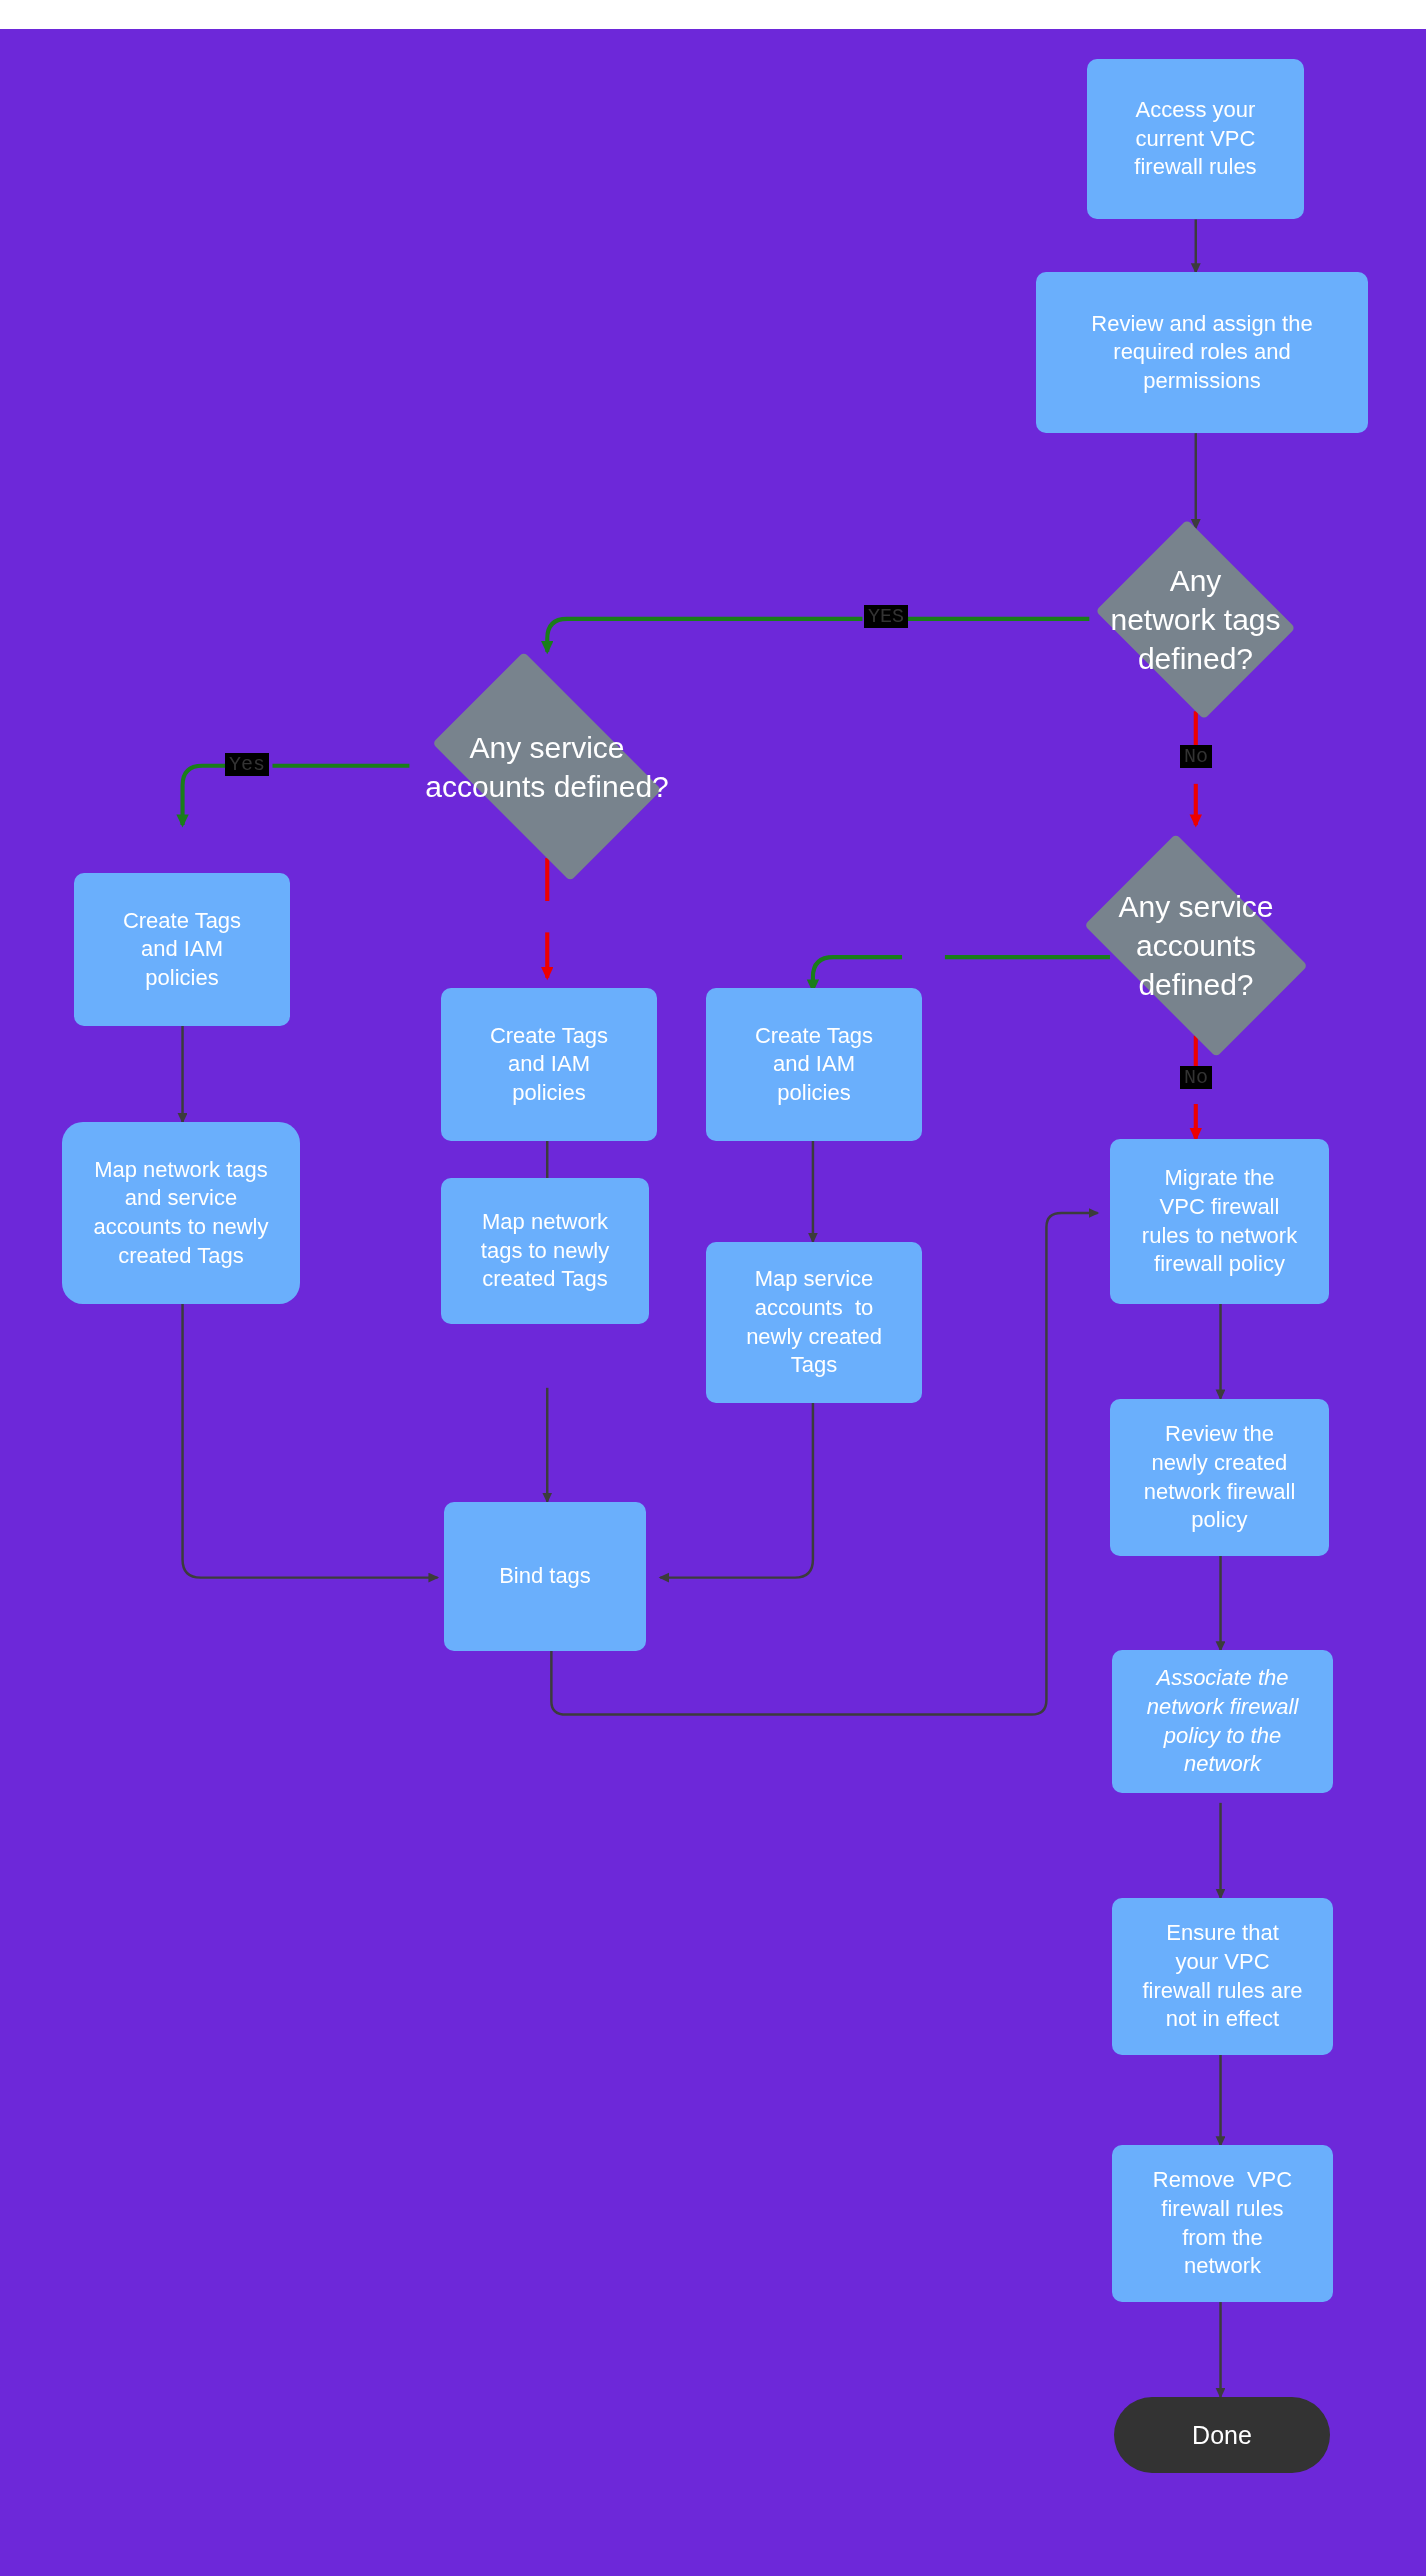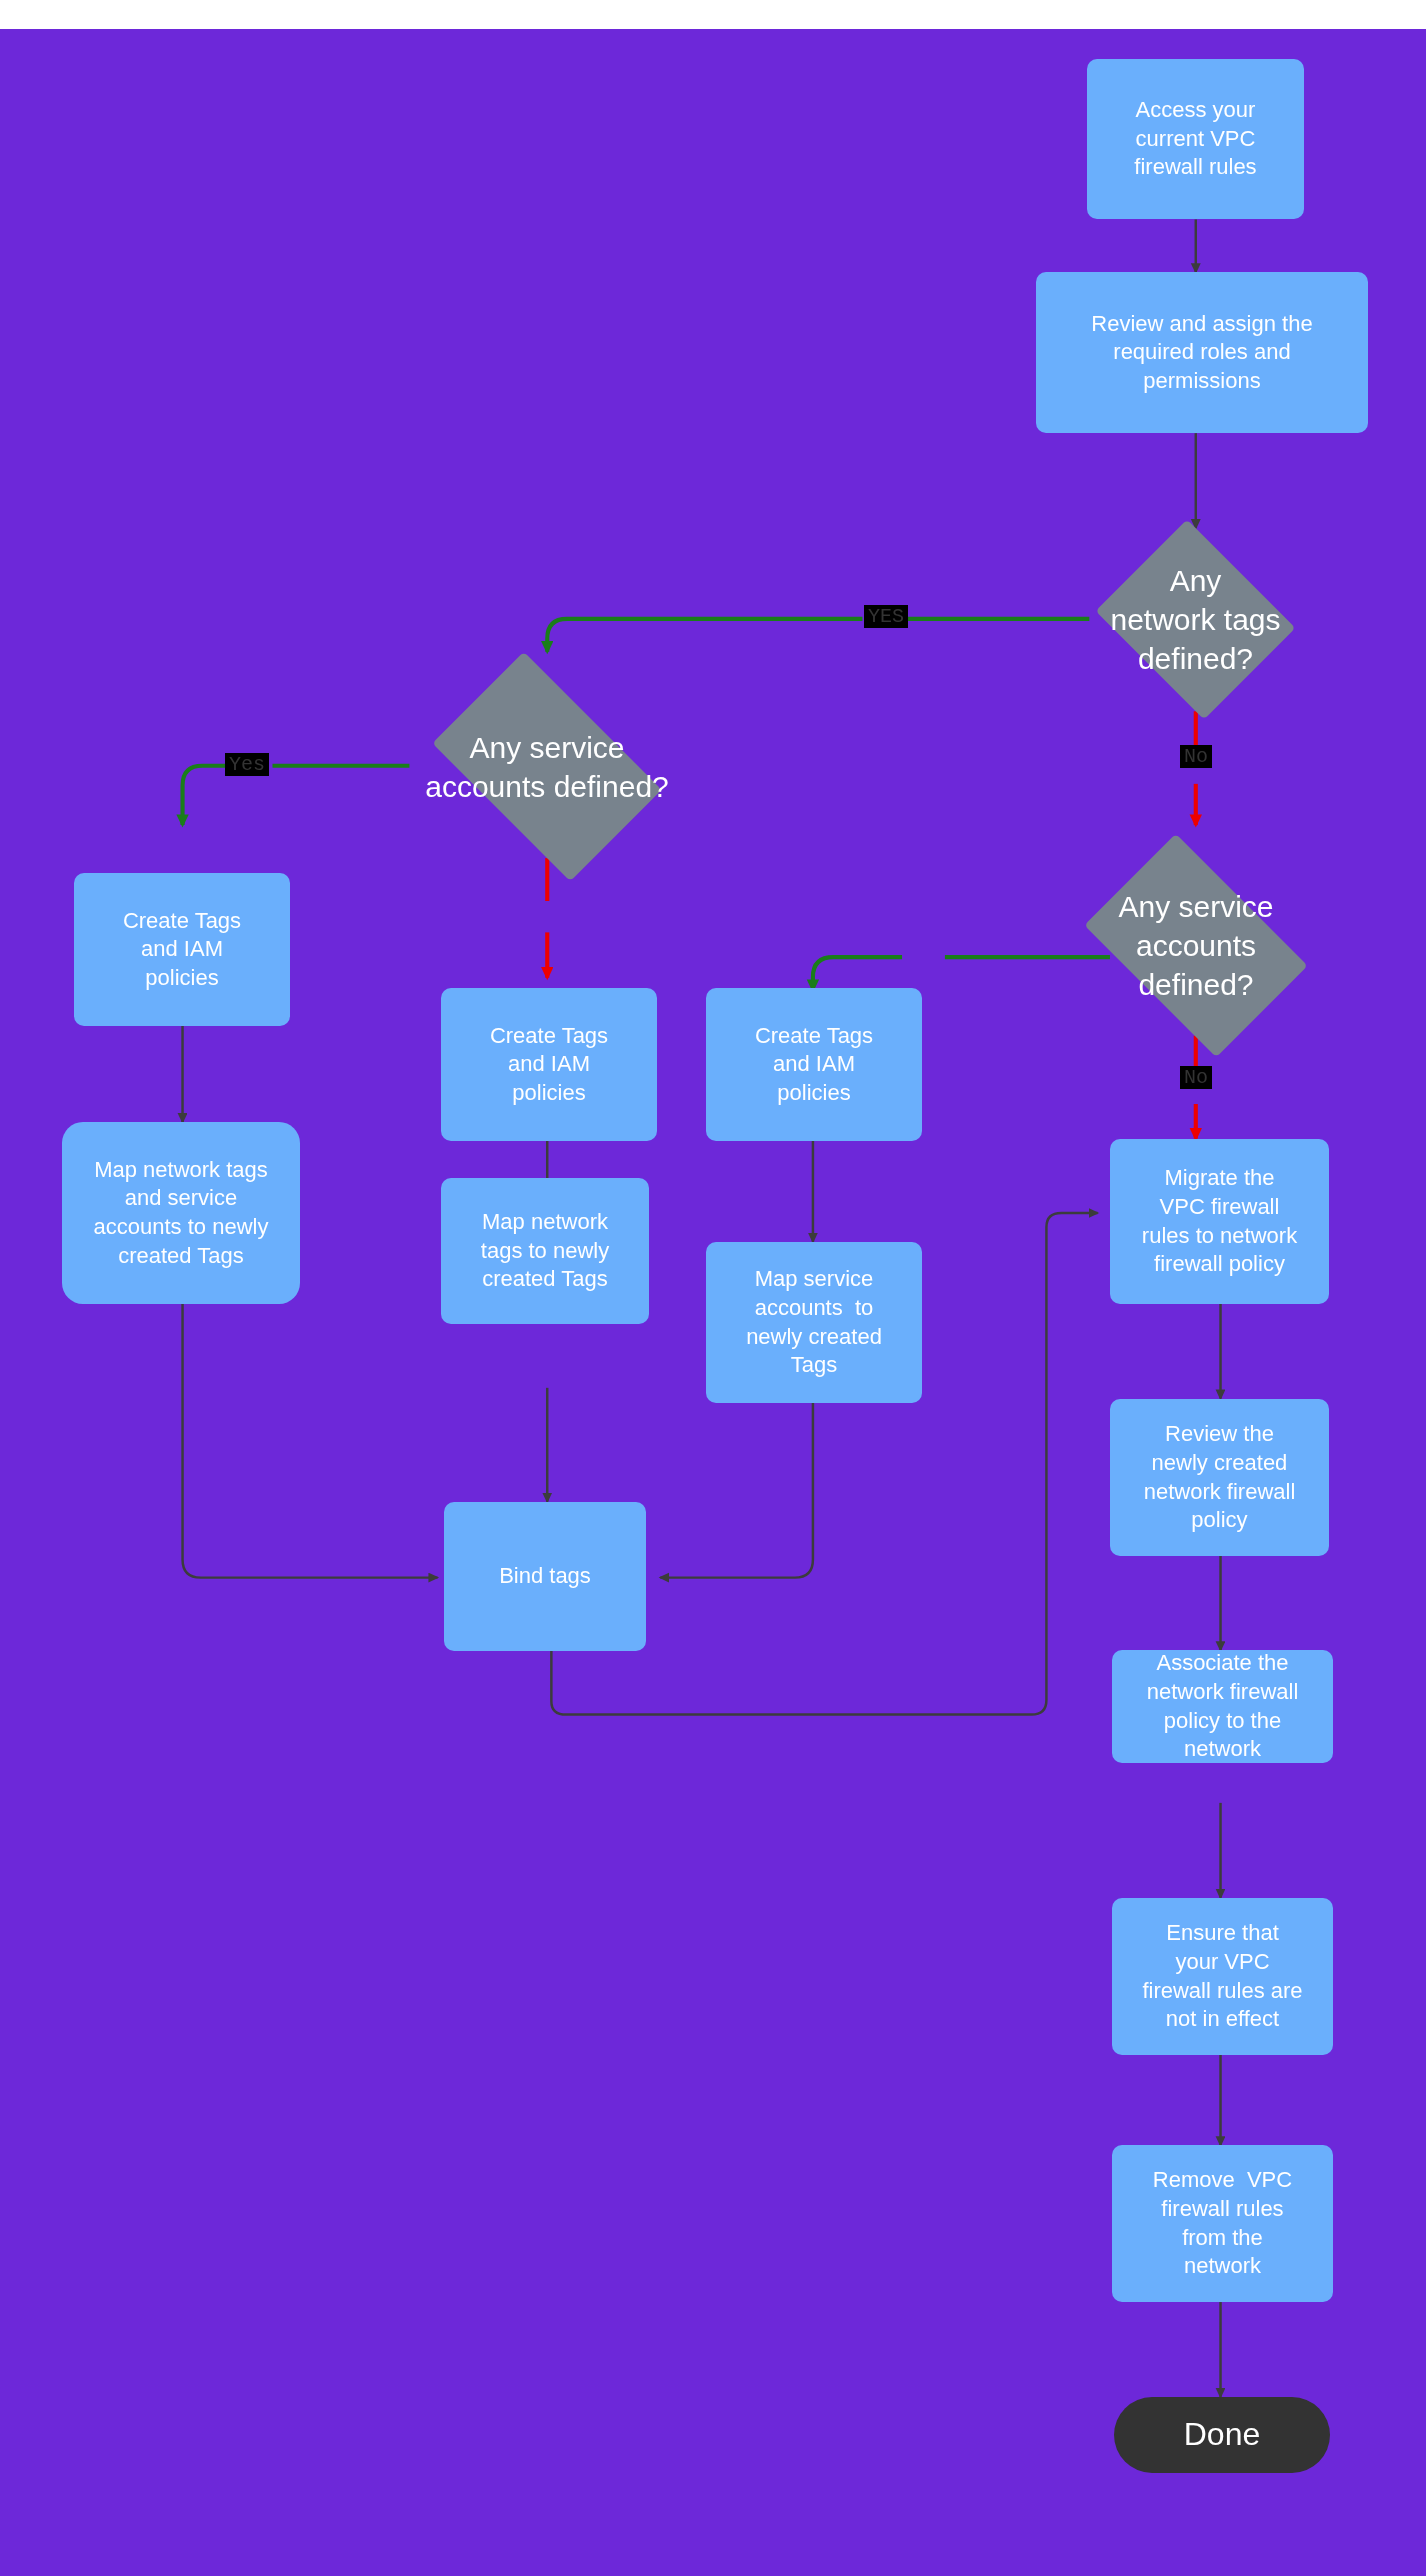--- a/index.html
+++ b/index.html
@@ -38,21 +38,21 @@
   .decision .dshape{
     position:absolute;left:0;top:0;width:100%;height:100%;
     background:#78838d;
     transform:rotate(45deg) scale(.7072);
     border-radius:6.6px;
     z-index:-1;
   }
   .terminal{
     background:#333333;
     border-radius:38px;
-    font-size:32px;
+    font-size:25px;
   }
   .edgelabel{
     position:absolute;
     color:#333333;
     font-size:20px;
     z-index:4;
     background:#000000;
     padding:0 4.1px;
     white-space:nowrap;
     font-family:Liberation Mono, monospace;
@@ -173,21 +173,21 @@
   <div class="node proc" style="left:1110px;top:1139px;width:219px;height:165px;">Migrate the
 VPC firewall
 rules to network
 firewall policy</div>
 
   <div class="node proc" style="left:1110px;top:1399px;width:219px;height:157px;">Review the
 newly created
 network firewall
 policy</div>
 
-  <div class="node proc" style="left:1112px;top:1650px;width:221px;height:113px;">Associate the
+  <div class="node proc" style="left:1112px;top:1650px;width:221px;height:143px;font-style:italic;">Associate the
 network firewall
 policy to the
 network</div>
 
   <div class="node proc" style="left:1112px;top:1898px;width:221px;height:157px;">Ensure that
 your VPC
 firewall rules are
 not in effect</div>
 
   <div class="node proc" style="left:1112px;top:2145px;width:221px;height:157px;">Remove  VPC

